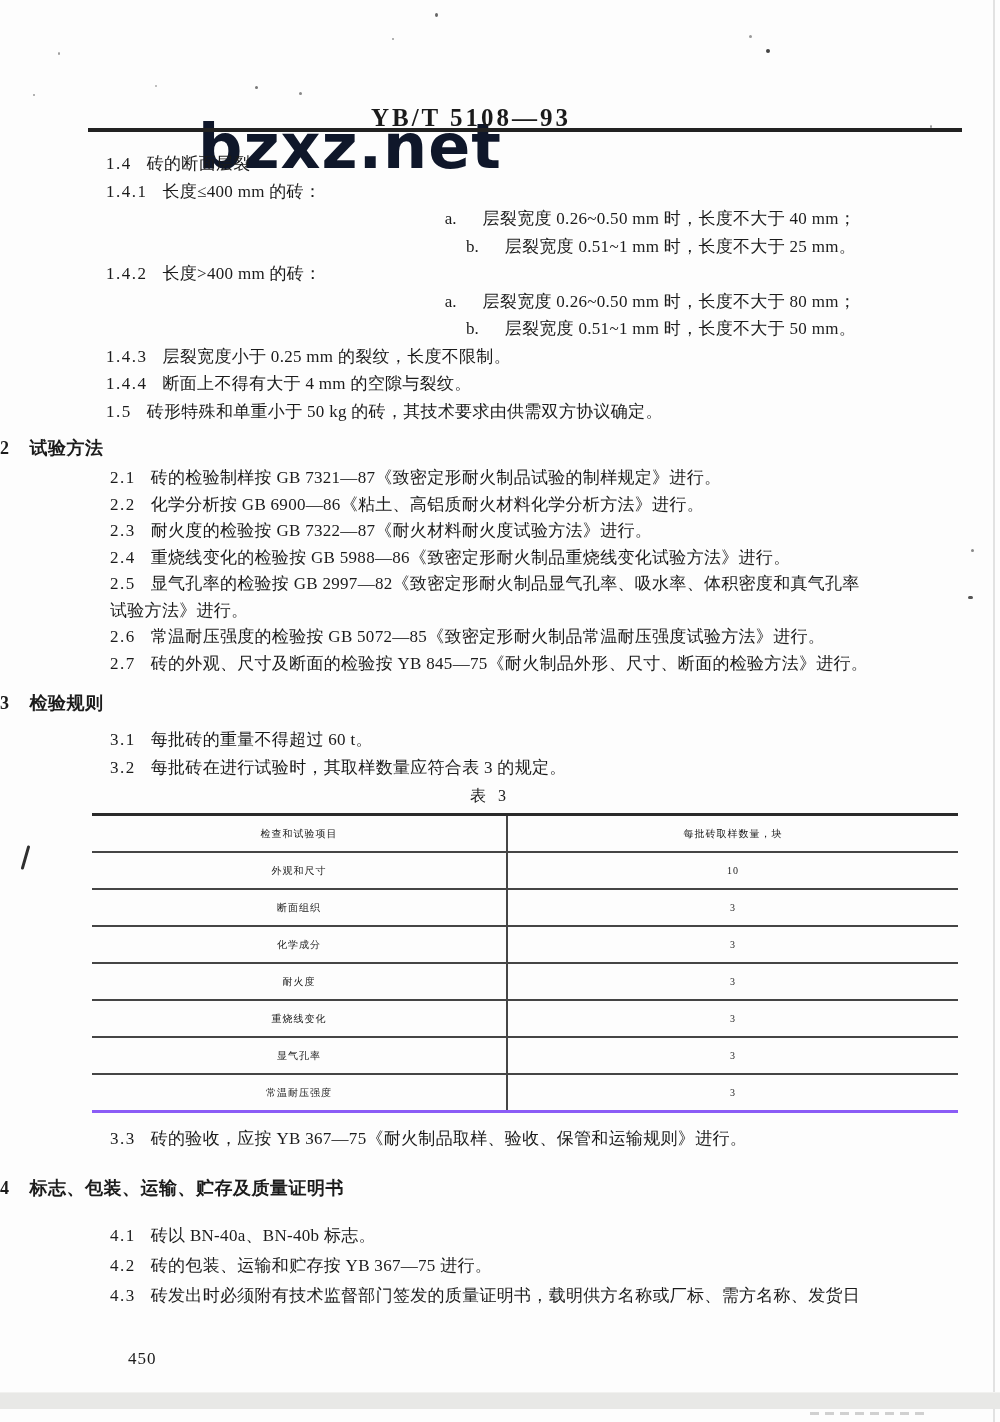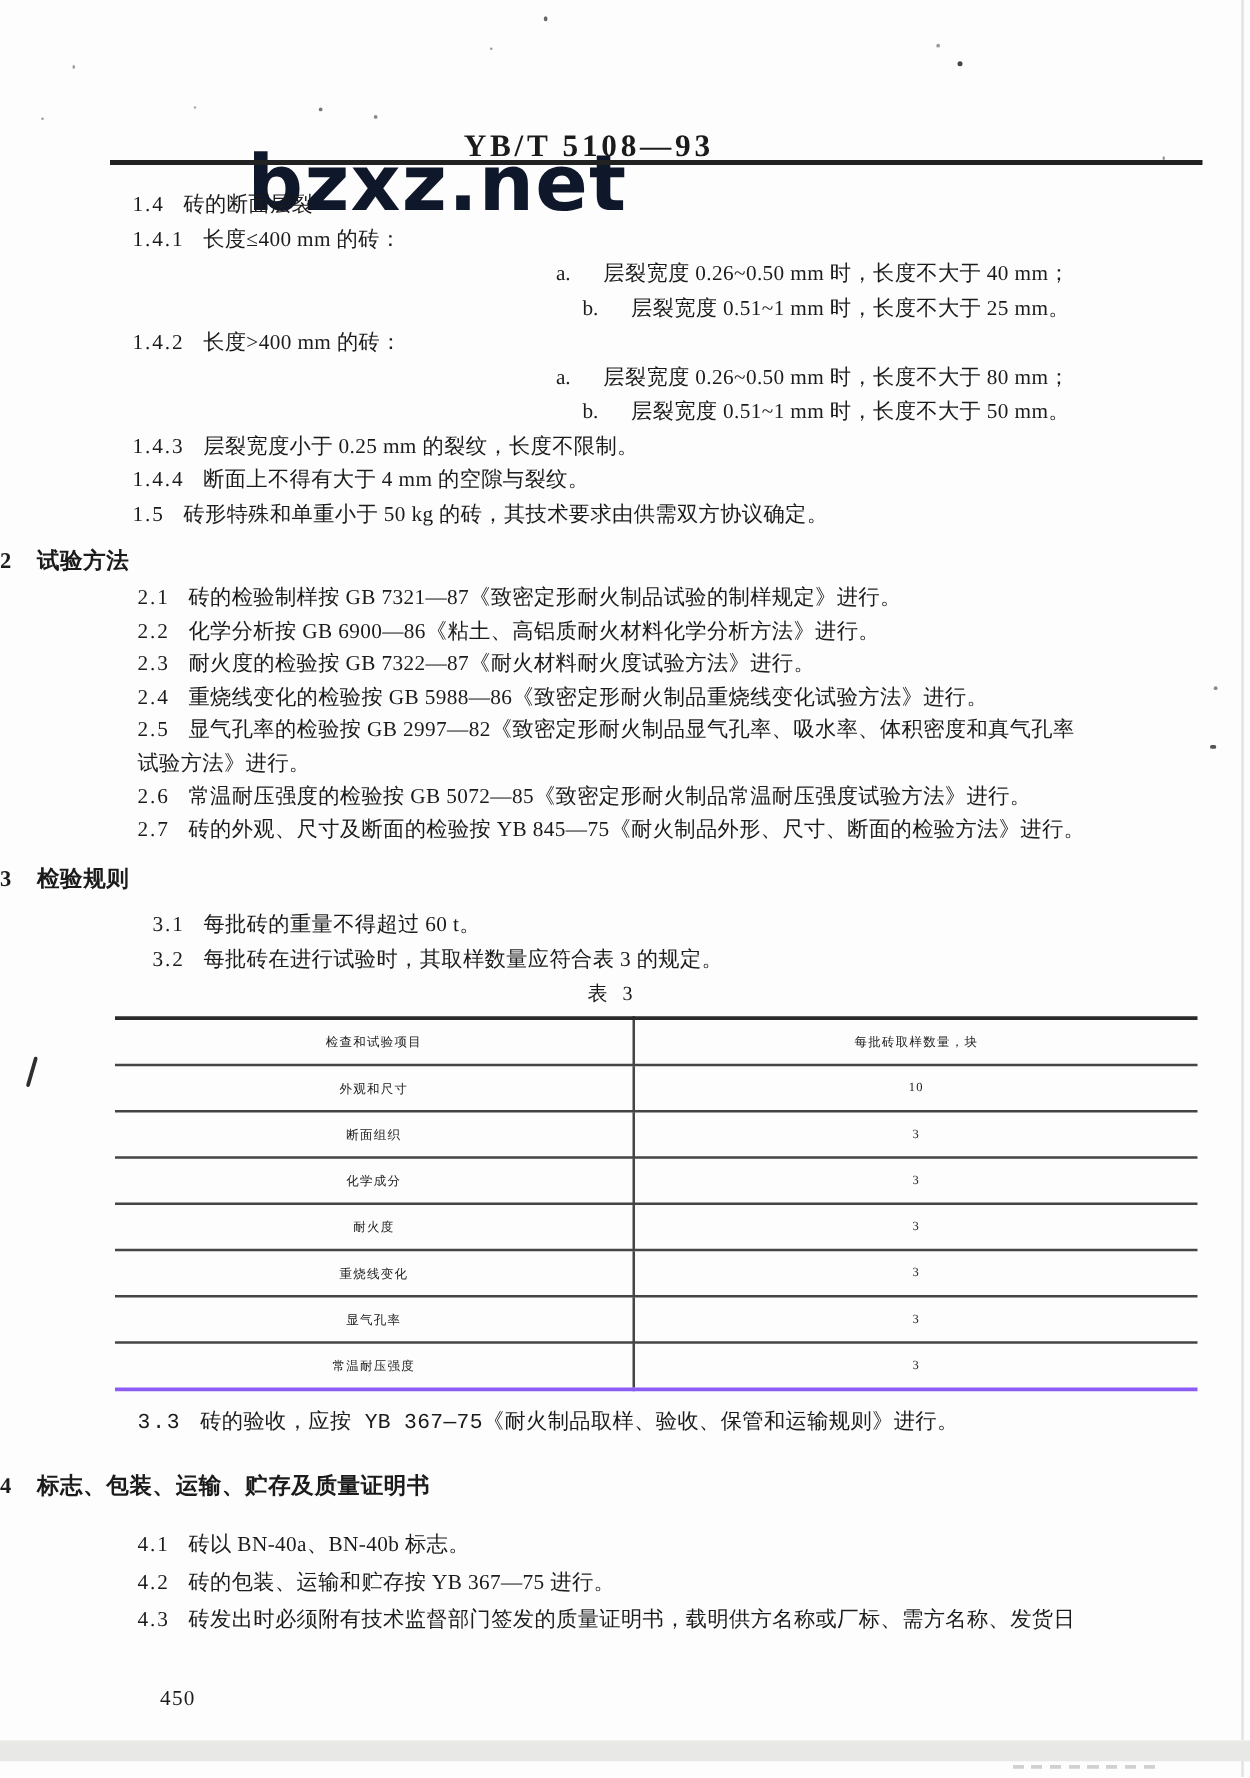--- a/index.html
+++ b/index.html
@@ -32,22 +32,22 @@
       white-space:nowrap; letter-spacing:0.3px;}
   .ln .num{margin-right:15px; letter-spacing:1.5px;}
   .ln.sub{padding-left:94px;text-align:right;}
   .ln.sub .num{margin-right:26px; letter-spacing:0;}
   .ln.cont{padding-left:88px;}
   .heading{margin:0; font-weight:bold; font-size:18px; line-height:30px;
       letter-spacing:0.5px; white-space:nowrap;}
   .heading .num{margin-right:20px;}
   .h2{margin-top:8px;} .h3{margin-top:11px;} .h4{margin-top:20px;}
   .s2{margin-top:2px;} .s2 .ln{line-height:26.5px; padding-left:110px;}
-  .s3a{margin-top:8px;} .s3a .ln{line-height:28px; padding-left:86px;margin-left:36px;}
-  .after-table{margin-top:12px;font-family:Liberation Mono, monospace;} .after-table .ln{line-height:28px; padding-left:110px;}
+  .s3a{margin-top:8px;} .s3a .ln{line-height:28px; padding-left:110px;}
+  .after-table{margin-top:12px;} .after-table .ln{line-height:28px; padding-left:110px;}
   .s4{margin-top:18px;} .s4 .ln{line-height:30px; padding-left:110px;}
   .tcap{margin:0; width:980px; text-align:center; font-size:16px; line-height:27px; letter-spacing:4px;}
   table.t3{
     border-collapse:collapse; table-layout:fixed;
     margin:4px 0 0 92px; width:866px;
     border-top:3px solid #2a2a2a; border-bottom:3px solid #8b5cf6;
     font-size:10px;
   }
   table.t3 td{
     text-align:center; height:35px; padding:0;

